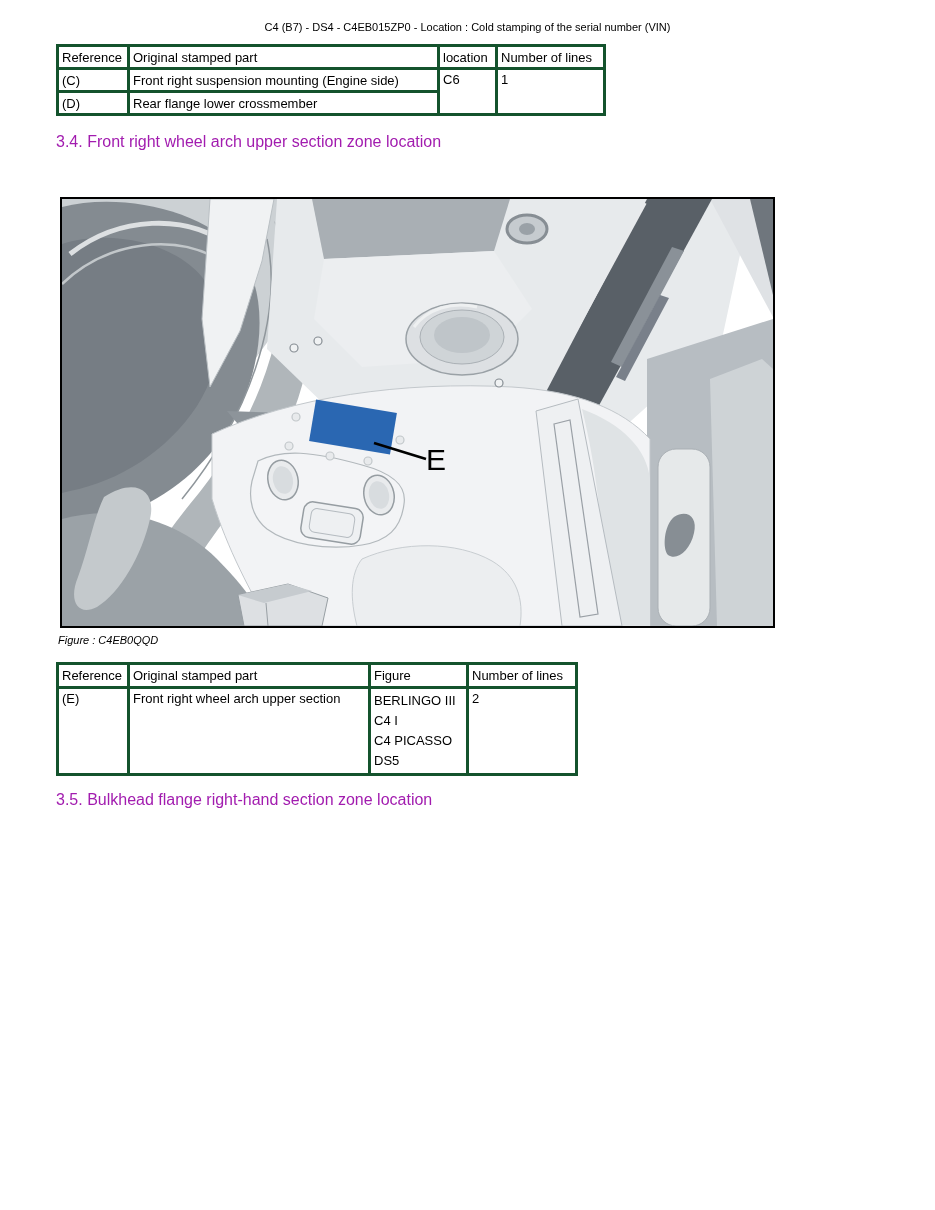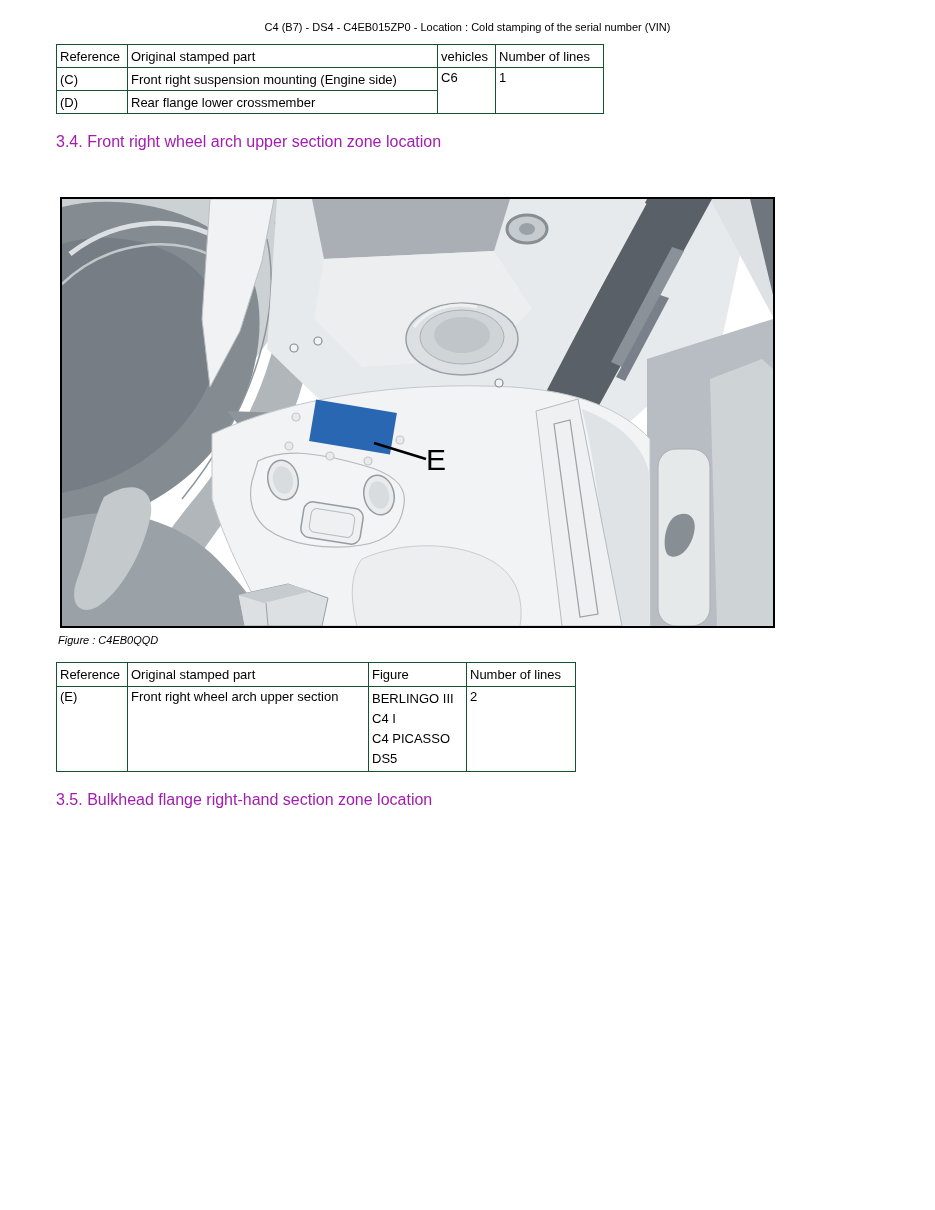--- a/index.html
+++ b/index.html
@@ -19,21 +19,21 @@
     font-size: 11px;
     color: #000;
   }
   table.datatable {
     position: absolute;
     border-collapse: collapse;
     table-layout: fixed;
     font-size: 13px;
   }
   table.datatable th, table.datatable td {
-    border: 1px solid #14532d;
+    border: 3px solid #14532d;
     font-weight: normal;
     text-align: left;
     padding: 2px 3px;
     white-space: nowrap;
     overflow: hidden;
     margin-left: 20px;
   }
   #table1 { left: 56px; top: 44px; width: 547px; }
   #table1 tr { height: 23px; }
   #table2 { left: 56px; top: 662px; width: 519px; }
@@ -88,21 +88,21 @@
     <colgroup>
         <col style="width:71px">
         <col style="width:310px">
         <col style="width:58px">
         <col style="width:108px">
       </colgroup>
     <thead>
       <tr>
         <th>Reference</th>
         <th>Original stamped part</th>
-        <th>vehicles</th>
+        <th>location</th>
         <th>Number of lines</th>
       </tr>
     </thead>
     <tbody>
       <tr>
         <td>(C)</td>
         <td>Front right suspension mounting (Engine side)</td>
         <td rowspan="2" style="vertical-align:top">C6</td>
         <td rowspan="2" style="vertical-align:top">1</td>
       </tr>

